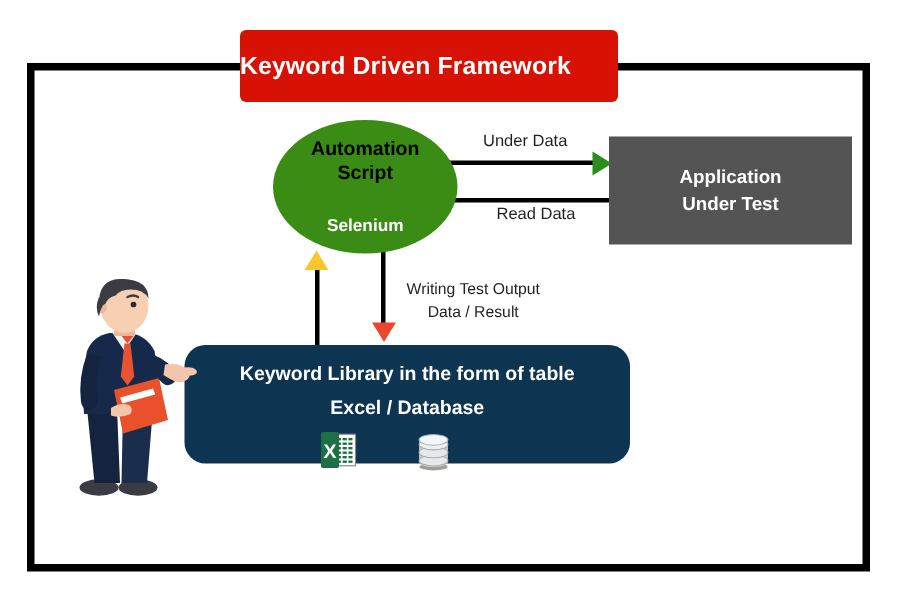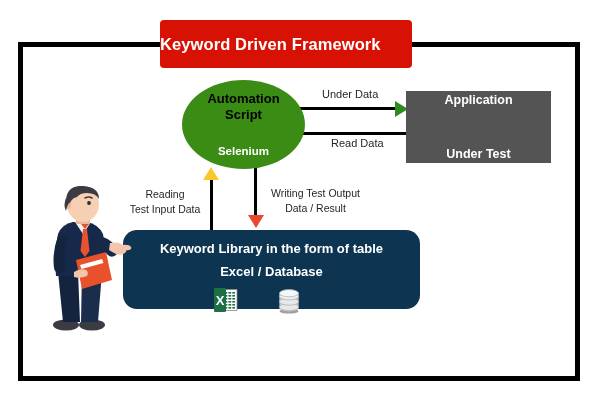--- a/index.html
+++ b/index.html
@@ -77,27 +77,27 @@
     font-weight: bold;
     line-height: 16px;
     margin-top: 20px;
   }
 
   
   .gray-box {
     position: absolute;
     left: 406px;
     top: 91px;
-    width: 145px;
+    width: 162px;
     height: 72px;
     background: #545454;
     display: flex;
     flex-direction: column;
     align-items: center;
-    justify-content: space-between;
+    justify-content: center;
     z-index: 8;
   }
   .gray-box span {
     color: #ffffff;
     font-size: 12.5px;
     font-weight: bold;
     line-height: 18px;
   }
 
   
@@ -296,24 +296,20 @@
   <div class="line-enter"></div>
   <div class="head-enter"></div>
   <div class="lbl-enter">Under Data</div>
 
   <div class="line-read"></div>
   <div class="head-read"></div>
   <div class="lbl-read">Read Data</div>
 
   <div class="line-read-in"></div>
   <div class="head-read-in"></div>
-  <div class="lbl-reading">
-    <div>Reading</div>
-    <div>Test Input Data</div>
-  </div>
 
   <div class="line-write-out"></div>
   <div class="head-write-out"></div>
   <div class="lbl-writing">
     <div>Writing Test Output</div>
     <div>Data  / Result</div>
   </div>
 
   <div class="ellipse-node">
     <div class="l1">Automation</div>

